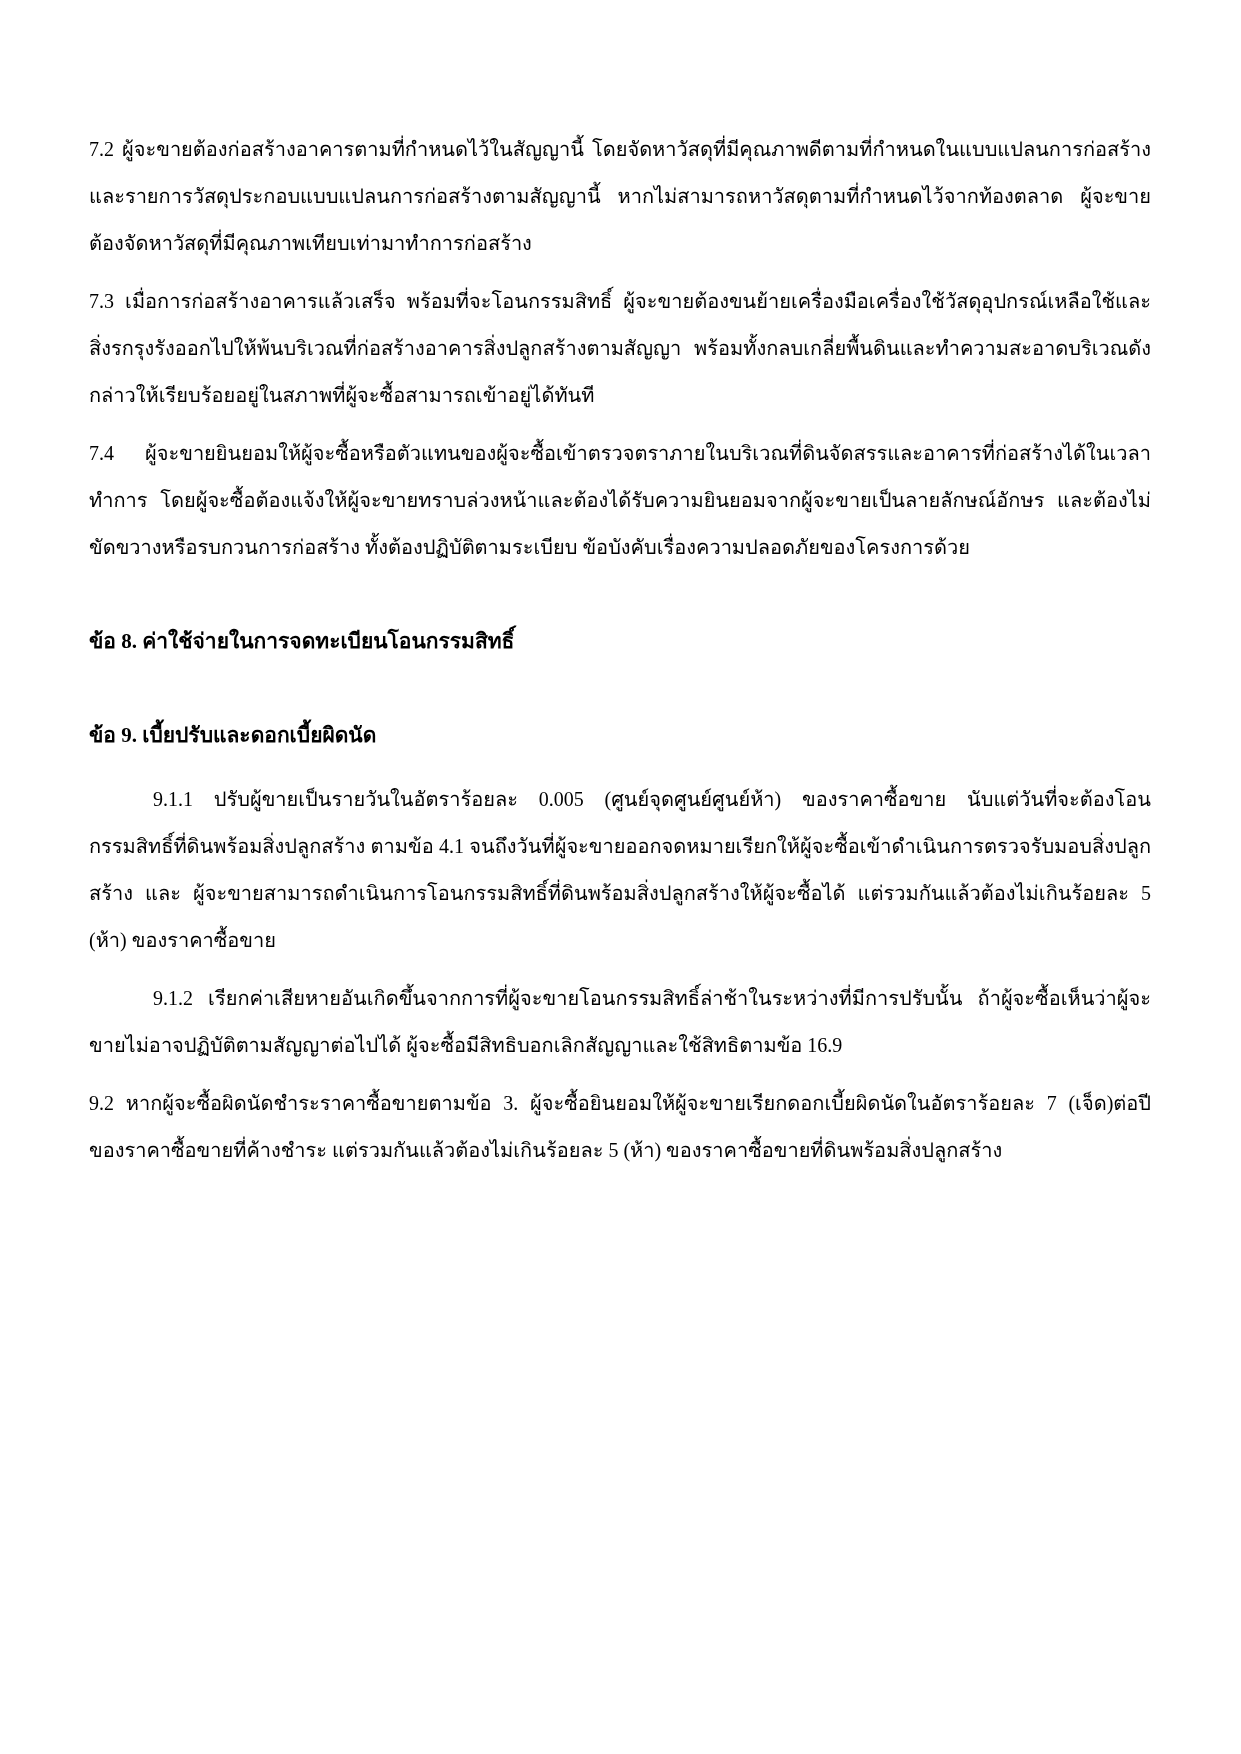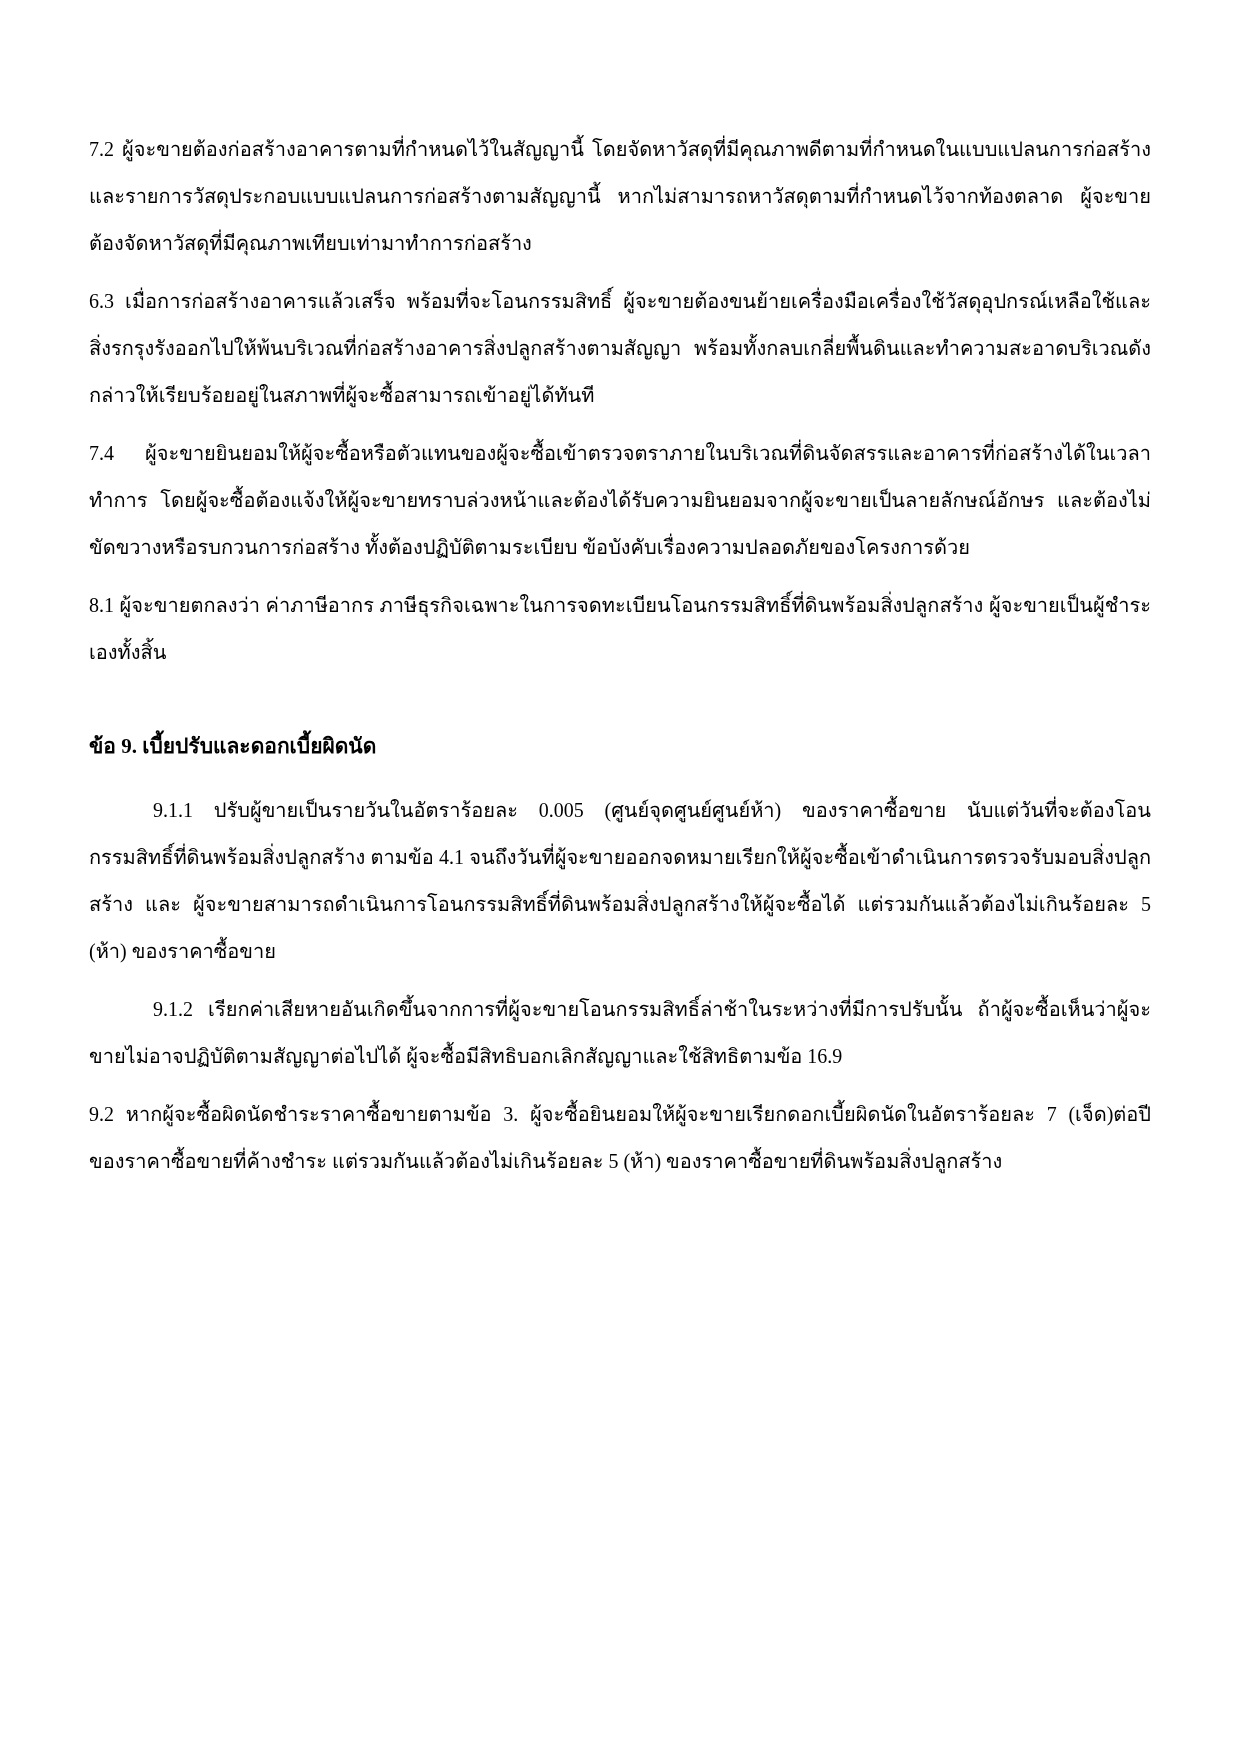--- a/index.html
+++ b/index.html
@@ -38,26 +38,26 @@
     text-align: left;
   }
 </style>
 </head>
 <body>
 
 <div class="page">
 
   <p class="para">7.2 ผู้จะขายต้องก่อสร้างอาคารตามที่กำหนดไว้ในสัญญานี้ โดยจัดหาวัสดุที่มีคุณภาพดีตามที่กำหนดในแบบแปลนการก่อสร้างและรายการวัสดุประกอบแบบแปลนการก่อสร้างตามสัญญานี้ หากไม่สามารถหาวัสดุตามที่กำหนดไว้จากท้องตลาด ผู้จะขายต้องจัดหาวัสดุที่มีคุณภาพเทียบเท่ามาทำการก่อสร้าง</p>
 
-  <p class="para">6.3 เมื่อการก่อสร้างอาคารแล้วเสร็จ พร้อมที่จะโอนกรรมสิทธิ์ ผู้จะขายต้องขนย้ายเครื่องมือเครื่องใช้วัสดุอุปกรณ์เหลือใช้และสิ่งรกรุงรังออกไปให้พ้นบริเวณที่ก่อสร้างอาคารสิ่งปลูกสร้างตามสัญญา พร้อมทั้งกลบเกลี่ยพื้นดินและทำความสะอาดบริเวณดังกล่าวให้เรียบร้อยอยู่ในสภาพที่ผู้จะซื้อสามารถเข้าอยู่ได้ทันที</p>
+  <p class="para">7.3 เมื่อการก่อสร้างอาคารแล้วเสร็จ พร้อมที่จะโอนกรรมสิทธิ์ ผู้จะขายต้องขนย้ายเครื่องมือเครื่องใช้วัสดุอุปกรณ์เหลือใช้และสิ่งรกรุงรังออกไปให้พ้นบริเวณที่ก่อสร้างอาคารสิ่งปลูกสร้างตามสัญญา พร้อมทั้งกลบเกลี่ยพื้นดินและทำความสะอาดบริเวณดังกล่าวให้เรียบร้อยอยู่ในสภาพที่ผู้จะซื้อสามารถเข้าอยู่ได้ทันที</p>
 
   <p class="para">7.4 ผู้จะขายยินยอมให้ผู้จะซื้อหรือตัวแทนของผู้จะซื้อเข้าตรวจตราภายในบริเวณที่ดินจัดสรรและอาคารที่ก่อสร้างได้ในเวลาทำการ โดยผู้จะซื้อต้องแจ้งให้ผู้จะขายทราบล่วงหน้าและต้องได้รับความยินยอมจากผู้จะขายเป็นลายลักษณ์อักษร และต้องไม่ขัดขวางหรือรบกวนการก่อสร้าง ทั้งต้องปฏิบัติตามระเบียบ ข้อบังคับเรื่องความปลอดภัยของโครงการด้วย</p>
 
+  <h2 class="heading">ข้อ 8. ค่าใช้จ่ายในการจดทะเบียนโอนกรรมสิทธิ์</h2>
 
-  <p class="para">8.1 ผู้จะขายตกลงว่า ค่าภาษีอากร ภาษีธุรกิจเฉพาะในการจดทะเบียนโอนกรรมสิทธิ์ที่ดินพร้อมสิ่งปลูกสร้าง ผู้จะขายเป็นผู้ชำระเองทั้งสิ้น</p>
 
 
   <h2 class="heading">ข้อ 9. เบี้ยปรับและดอกเบี้ยผิดนัด</h2>
 
 
   <p class="para indent">9.1.1 ปรับผู้ขายเป็นรายวันในอัตราร้อยละ 0.005 (ศูนย์จุดศูนย์ศูนย์ห้า) ของราคาซื้อขาย นับแต่วันที่จะต้องโอนกรรมสิทธิ์ที่ดินพร้อมสิ่งปลูกสร้าง ตามข้อ 4.1 จนถึงวันที่ผู้จะขายออกจดหมายเรียกให้ผู้จะซื้อเข้าดำเนินการตรวจรับมอบสิ่งปลูกสร้าง และ ผู้จะขายสามารถดำเนินการโอนกรรมสิทธิ์ที่ดินพร้อมสิ่งปลูกสร้างให้ผู้จะซื้อได้ แต่รวมกันแล้วต้องไม่เกินร้อยละ 5 (ห้า) ของราคาซื้อขาย</p>
 
   <p class="para indent">9.1.2 เรียกค่าเสียหายอันเกิดขึ้นจากการที่ผู้จะขายโอนกรรมสิทธิ์ล่าช้าในระหว่างที่มีการปรับนั้น ถ้าผู้จะซื้อเห็นว่าผู้จะขายไม่อาจปฏิบัติตามสัญญาต่อไปได้ ผู้จะซื้อมีสิทธิบอกเลิกสัญญาและใช้สิทธิตามข้อ 16.9</p>
 
   <p class="para">9.2 หากผู้จะซื้อผิดนัดชำระราคาซื้อขายตามข้อ 3. ผู้จะซื้อยินยอมให้ผู้จะขายเรียกดอกเบี้ยผิดนัดในอัตราร้อยละ 7 (เจ็ด)ต่อปี ของราคาซื้อขายที่ค้างชำระ แต่รวมกันแล้วต้องไม่เกินร้อยละ 5 (ห้า) ของราคาซื้อขายที่ดินพร้อมสิ่งปลูกสร้าง</p>

